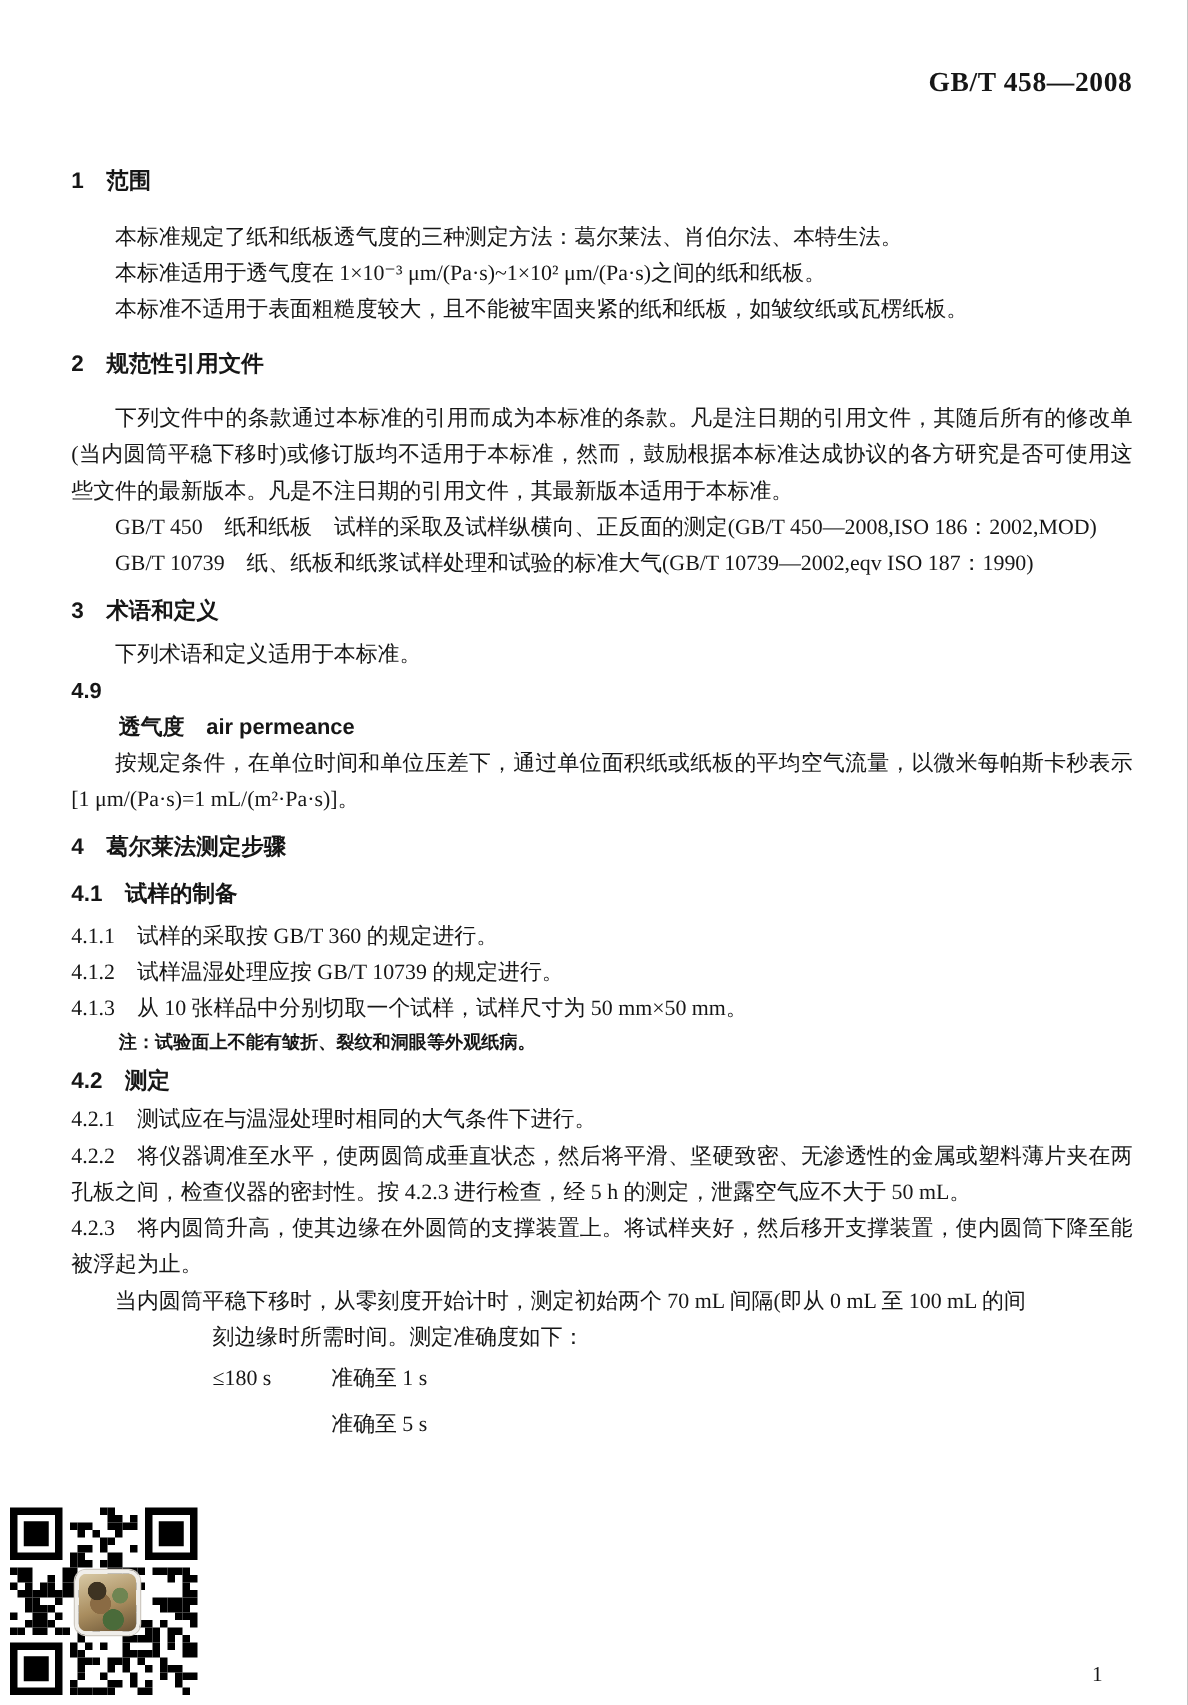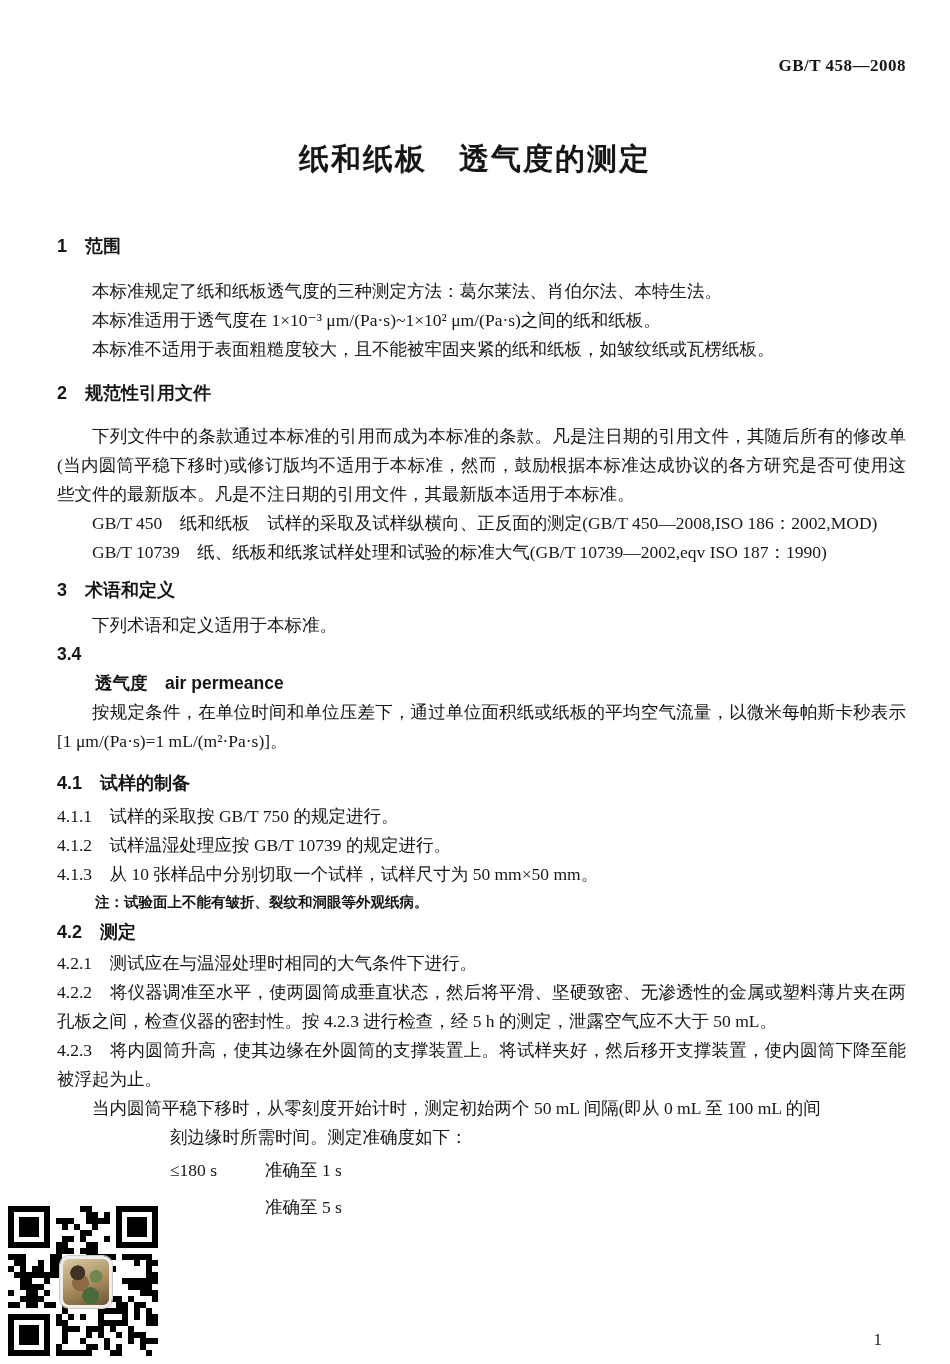--- a/index.html
+++ b/index.html
@@ -2,21 +2,21 @@
 <html><head>
 <meta charset="utf-8">
 <style>
   html,body{margin:0;padding:0;background:#9a9a9a;}
   .page{
     position:relative;width:950px;height:1364px;margin:0 auto;background:#ffffff;
     overflow:hidden;color:#161616;
     font-family:"Liberation Serif","DejaVu Serif",serif;
   }
   .doc-code{
-    text-align:right;padding:55px 44px 0 0;font-weight:bold;font-size:17px;
+    text-align:right;padding:55px 44px 0 0;font-weight:bold;font-size:22px;
     letter-spacing:.5px;line-height:22px;
   }
   .doc-title{
     text-align:center;margin-top:62px;font-size:30px;font-weight:bold;
     font-family:"Liberation Sans","DejaVu Sans",sans-serif;line-height:40px;letter-spacing:2px;
   }
   .content{margin:0 44px 0 57px;}
   .h1{
     font-family:"Liberation Sans","DejaVu Sans",sans-serif;font-weight:bold;
     font-size:18px;line-height:22px;margin:0;
@@ -48,52 +48,52 @@
       linear-gradient(160deg,#d8c9a5,#a98d5f 55%,#6b5536);
   }
 </style>
 </head>
 <body>
 
 <div class="page">
 
   <div class="doc-code">GB/T 458—2008</div>
 
-  <div class="doc-title">纸和纸板　透气度的测定</div>
 
   <div class="content">
 
     <p class="h1" style="margin-top:56px">1　范围</p>
     <p class="para" style="margin-top:20px">本标准规定了纸和纸板透气度的三种测定方法：葛尔莱法、肖伯尔法、本特生法。</p>
     <p class="para">本标准适用于透气度在 1×10⁻³ μm/(Pa·s)~1×10² μm/(Pa·s)之间的纸和纸板。</p>
     <p class="para">本标准不适用于表面粗糙度较大，且不能被牢固夹紧的纸和纸板，如皱纹纸或瓦楞纸板。</p>
 
     <p class="h1" style="margin-top:18px">2　规范性引用文件</p>
     <p class="para" style="margin-top:18px">下列文件中的条款通过本标准的引用而成为本标准的条款。凡是注日期的引用文件，其随后所有的修改单(当内圆筒平稳下移时)或修订版均不适用于本标准，然而，鼓励根据本标准达成协议的各方研究是否可使用这些文件的最新版本。凡是不注日期的引用文件，其最新版本适用于本标准。</p>
     <p class="para">GB/T 450　纸和纸板　试样的采取及试样纵横向、正反面的测定(GB/T 450—2008,ISO 186：2002,MOD)</p>
     <p class="para">GB/T 10739　纸、纸板和纸浆试样处理和试验的标准大气(GB/T 10739—2002,eqv ISO 187：1990)</p>
 
     <p class="h1" style="margin-top:12px">3　术语和定义</p>
     <p class="para" style="margin-top:10px">下列术语和定义适用于本标准。</p>
-    <p class="clause bold">3.4</p>
+    <p class="clause bold">4.9</p>
     <p class="clause bold" style="padding-left:38px">透气度　air permeance</p>
     <p class="para">按规定条件，在单位时间和单位压差下，通过单位面积纸或纸板的平均空气流量，以微米每帕斯卡秒表示[1 μm/(Pa·s)=1 mL/(m²·Pa·s)]。</p>
 
+    <p class="h1" style="margin-top:12px">4　葛尔莱法测定步骤</p>
 
     <p class="h1" style="margin-top:16px">4.1　试样的制备</p>
-    <p class="clause" style="margin-top:8px">4.1.1　试样的采取按 GB/T 750 的规定进行。</p>
+    <p class="clause" style="margin-top:8px">4.1.1　试样的采取按 GB/T 360 的规定进行。</p>
     <p class="clause">4.1.2　试样温湿处理应按 GB/T 10739 的规定进行。</p>
     <p class="clause">4.1.3　从 10 张样品中分别切取一个试样，试样尺寸为 50 mm×50 mm。</p>
     <p class="note">注：试验面上不能有皱折、裂纹和洞眼等外观纸病。</p>
 
     <p class="h1" style="margin-top:6px">4.2　测定</p>
     <p class="clause" style="margin-top:6px">4.2.1　测试应在与温湿处理时相同的大气条件下进行。</p>
     <p class="clause">4.2.2　将仪器调准至水平，使两圆筒成垂直状态，然后将平滑、坚硬致密、无渗透性的金属或塑料薄片夹在两孔板之间，检查仪器的密封性。按 4.2.3 进行检查，经 5 h 的测定，泄露空气应不大于 50 mL。</p>
     <p class="clause">4.2.3　将内圆筒升高，使其边缘在外圆筒的支撑装置上。将试样夹好，然后移开支撑装置，使内圆筒下降至能被浮起为止。</p>
-    <p class="para">当内圆筒平稳下移时，从零刻度开始计时，测定初始两个 50 mL 间隔(即从 0 mL 至 100 mL 的间</p>
+    <p class="para">当内圆筒平稳下移时，从零刻度开始计时，测定初始两个 70 mL 间隔(即从 0 mL 至 100 mL 的间</p>
     <p class="p-cut">刻边缘时所需时间。测定准确度如下：</p>
 
     <div class="accuracy">
       <p class="acc-row">
         <span class="acc-range">≤180 s</span><span>准确至 1 s</span>
       </p>
       <p class="acc-row">
         <span class="acc-range"></span><span>准确至 5 s</span>
       </p>
     </div>

